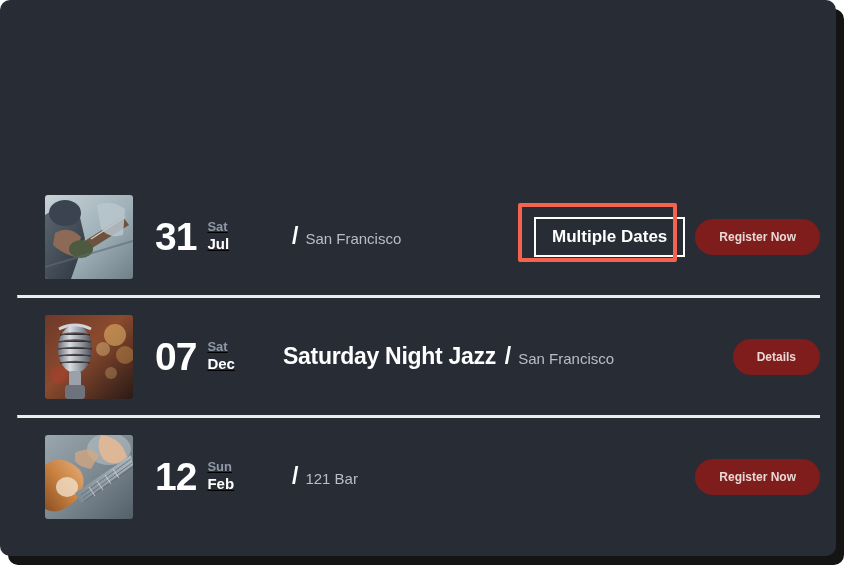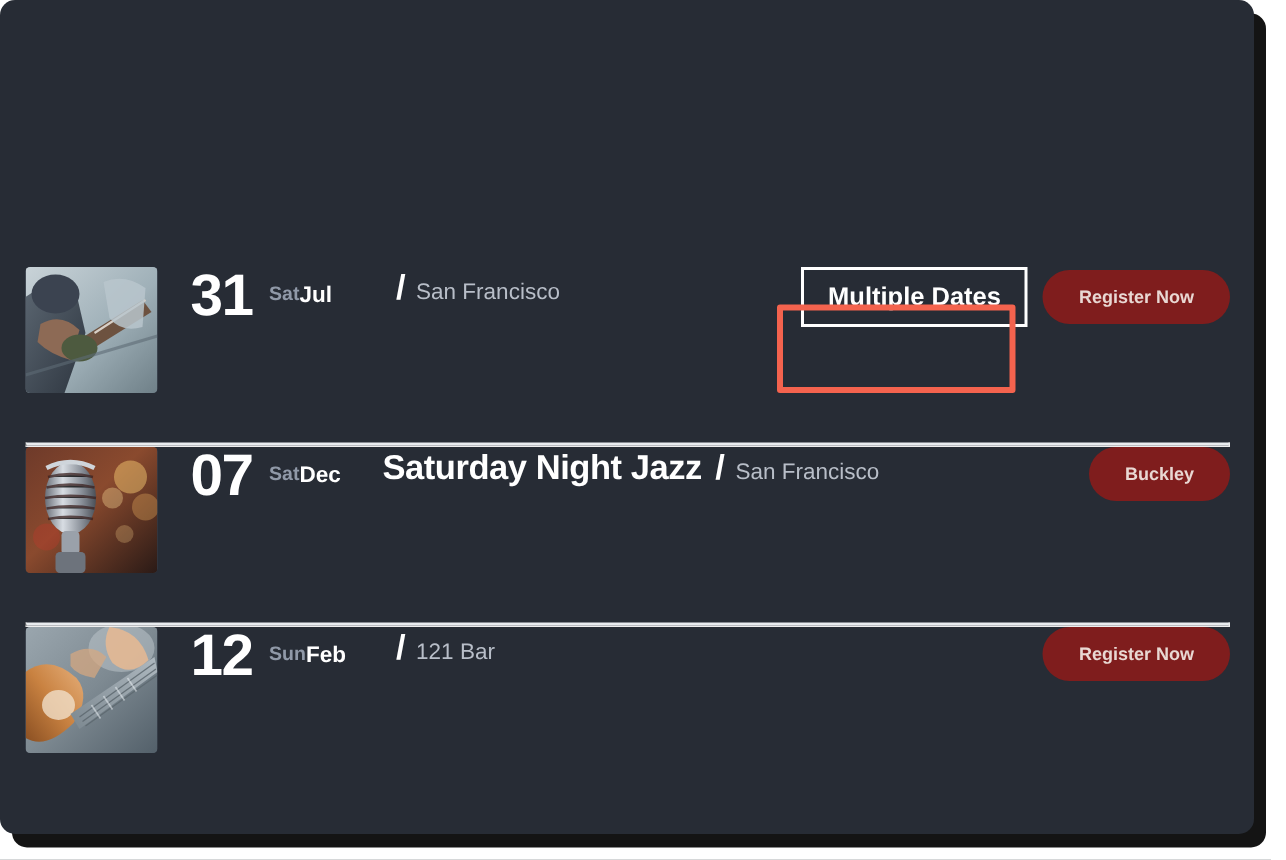--- a/index.html
+++ b/index.html
@@ -49,22 +49,23 @@
   .event-list {
     position: absolute;
     left: 17px;
     top: 178px;
     width: 803px;
   }
 
   .event-row {
     position: relative;
     display: flex;
-    align-items: flex-start;
+    align-items: center;
     height: 117px;
+    margin-left: 28px;
   }
 
   .divider {
     height: 0;
     border-top: 2px solid #e9ecef;
     width: 803px;
     margin: 0;
   }
 
   
@@ -90,23 +91,24 @@
   .day-num {
     font-size: 39px;
     font-weight: bold;
     color: #ffffff;
     line-height: 1;
     letter-spacing: -1px;
   }
   .dm-stack {
     margin-left: 11px;
     display: flex;
-    flex-direction: row;
+    flex-direction: column;
     justify-content: center;
     line-height: 1.25;
+    text-decoration: underline;
   }
   .weekday {
     font-size: 13px;
     font-weight: bold;
     color: #9099a8;
   }
   .month {
     font-size: 15px;
     font-weight: bold;
     color: #ffffff;
@@ -290,21 +292,21 @@
           </span>
         </div>
 
         <div class="event-meta">
           <span class="event-name">Saturday Night Jazz</span>
           <span class="slash">/</span>
           <span class="venue">San Francisco</span>
         </div>
 
         <div class="actions">
-          <button class="btn-pill">Buckley</button>
+          <button class="btn-pill">Details</button>
         </div>
       </div>
 
       <hr class="divider">
 
       <div class="event-row">
 
         <div class="thumb">
           <svg viewBox="0 0 88 84" preserveAspectRatio="none" aria-hidden="true">
             <defs>

